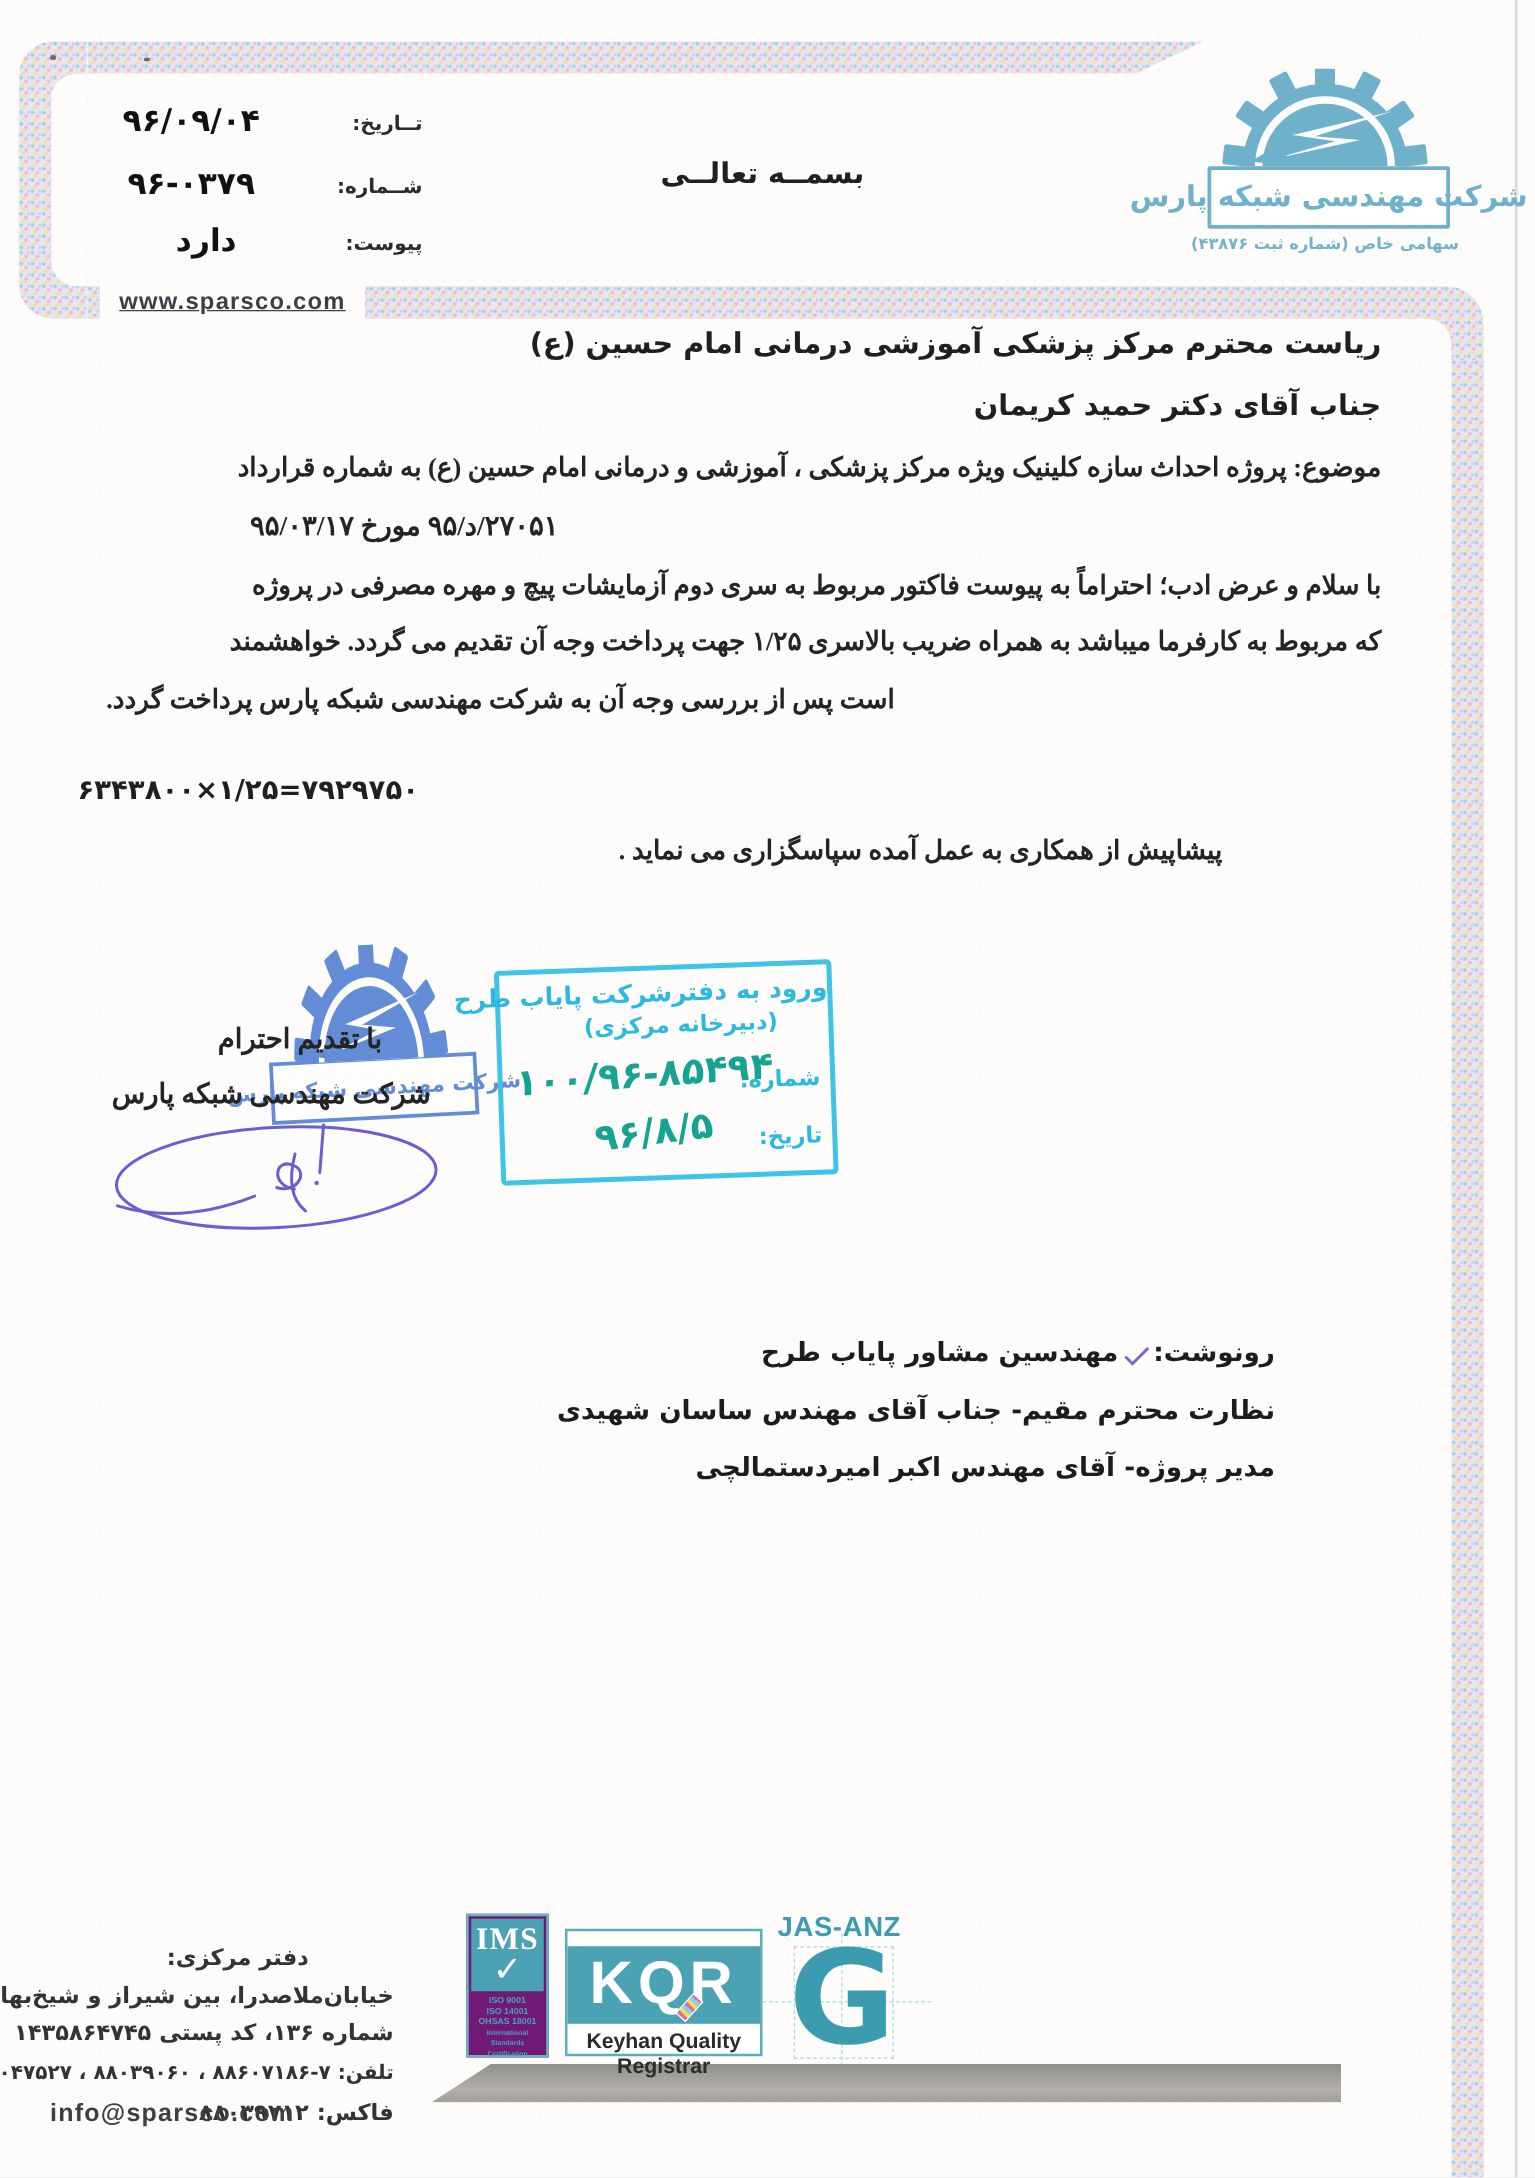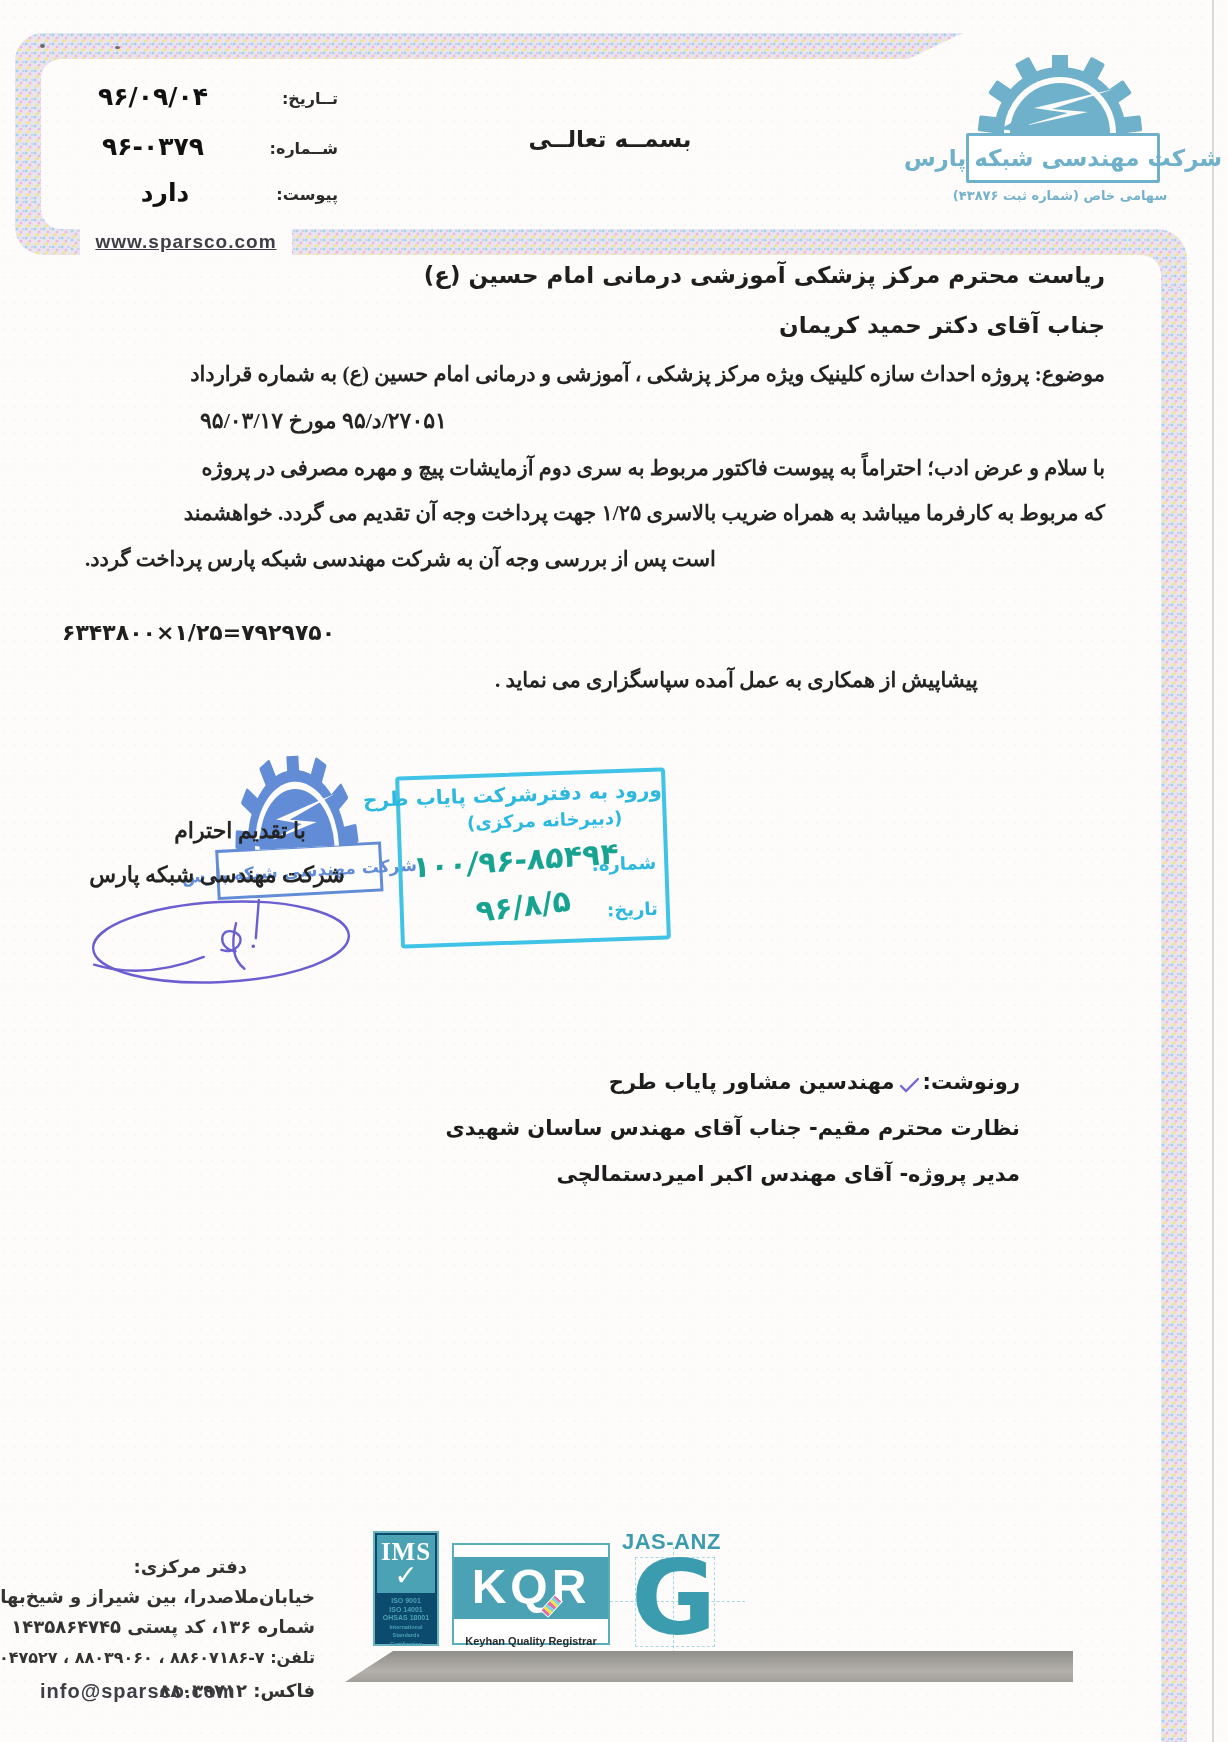--- a/index.html
+++ b/index.html
@@ -44,33 +44,33 @@
   .es-line{color:#2db8df;font-weight:bold;text-align:center;}
   .es-label{color:#2db8df;font-weight:bold;font-size:18px;position:absolute;}
   .es-hand{color:#17a392;font-weight:bold;font-size:30px;position:absolute;direction:ltr;}
 
   .cc-line{font-size:21px;font-weight:bold;color:#1c1c1c;}
   .check{display:inline-block;vertical-align:-4px;margin:0 4px;}
 
   .foot{font-size:18px;font-weight:bold;color:#333;}
   .foot-small{font-size:16px;}
   .email{font-family:"Liberation Sans",sans-serif;font-weight:bold;font-size:20px;color:#3e3e46;letter-spacing:1px;}
-  .ims{border:2px solid #6ab4c2;background:#0c4a6e;z-index:2;padding:2px;box-sizing:border-box;}
+  .ims{border:2px solid #6ab4c2;background:#701a75;z-index:2;padding:2px;box-sizing:border-box;}
   .ims-top{background:#4aa2b4;height:58px;position:relative;text-align:center;}
   .ims-title{font-family:"Liberation Serif",serif;font-weight:bold;color:#fff;font-size:25px;letter-spacing:1px;padding-top:3px;}
   .ims-check{position:absolute;left:0;right:0;top:24px;color:#fff;font-size:28px;font-weight:bold;}
   .ims-lines{text-align:center;line-height:8.5px;padding-top:4px;}
   .ims-line{font-size:7px;font-weight:bold;color:#4aa2b4;font-family:"Liberation Sans",sans-serif;}
   .ims-line.tiny{font-size:5.5px;}
   .kqr{border:2px solid #59aebc;background:#fff;z-index:2;box-sizing:border-box;}
   .kqr-mid{background:#4aa2b4;height:62px;margin-top:12px;position:relative;text-align:center;overflow:visible;}
   .kqr-title{font-family:"Liberation Sans",sans-serif;font-weight:900;color:#fff;font-size:48px;line-height:60px;letter-spacing:4px;}
   .kqr-pencil{position:absolute;width:9px;height:20px;left:92px;top:38px;transform:rotate(42deg);
       background:repeating-linear-gradient(0deg,#e86aa8 0 3px,#f5e34a 3px 6px,#7fd4e8 6px 9px);border:1px solid #fff;z-index:3;}
-  .kqr-sub{font-family:"Liberation Sans",sans-serif;font-size:11px;font-weight:bold;color:#2b2b2b;text-align:center;padding-top:16px;}
+  .kqr-sub{font-family:"Liberation Sans",sans-serif;font-size:17px;font-weight:bold;color:#2b2b2b;text-align:center;padding-top:4px;}
   .jas-title{font-family:"Liberation Sans",sans-serif;font-weight:bold;font-size:22px;color:#3a9cae;letter-spacing:.5px;z-index:2;}
   .jas-g{font-weight:bold;font-size:104px;line-height:86px;color:#3a9cae;z-index:2;font-family:"DejaVu Sans",sans-serif;}
   .dash{position:absolute;border-color:#a5d9e6 !important;z-index:1;}
 
   .graybar{background:linear-gradient(180deg,#918f8b 0%,#b3b0ab 65%,#a29f9a 100%);
       clip-path:polygon(48px 0,100% 0,100% 100%,0 100%);z-index:1;}
   .speck{position:absolute;background:#6a6a6a;border-radius:50%;z-index:2;}
   .page-edge{position:absolute;top:0;bottom:0;width:2px;background:#dcdad6;z-index:0;}
 </style>
 </head>

